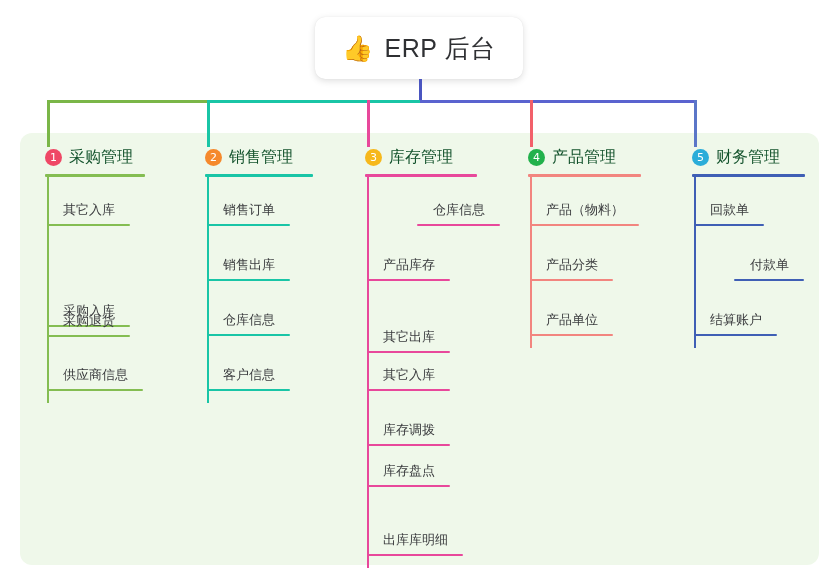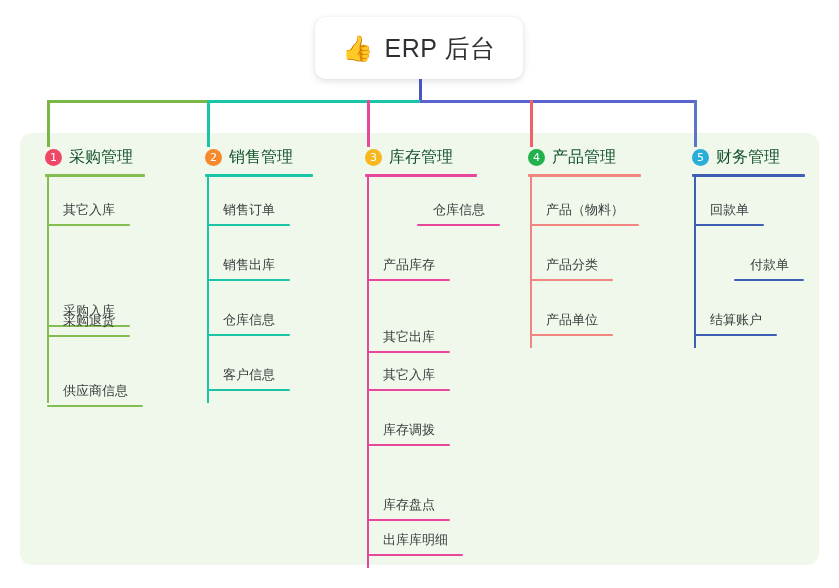--- a/index.html
+++ b/index.html
@@ -106,21 +106,21 @@
         <div class="leaf-rule" style="width: 83px; background: rgb(132, 189, 82);"></div>
       </div>
       <div class="leaf" style="left: 47px; top: 256px; margin-top: 46px;">
         <div class="leaf-label">采购入库</div>
         <div class="leaf-rule" style="width: 83px; background: rgb(132, 189, 82);"></div>
       </div>
       <div class="leaf" style="left: 47px; top: 312px;">
         <div class="leaf-label">采购退货</div>
         <div class="leaf-rule" style="width: 83px; background: rgb(132, 189, 82);"></div>
       </div>
-      <div class="leaf" style="left: 47px; top: 382px;">
+      <div class="leaf" style="left: 47px; top: 366px;">
         <div class="leaf-label">供应商信息</div>
         <div class="leaf-rule" style="width: 96px; background: rgb(132, 189, 82);"></div>
       </div>
       <div class="col" style="left: 205px;">
         <div class="col-head">
           <span class="badge" style="background: rgb(245, 137, 44);">2</span>
           <span class="col-title">销售管理</span>
         </div>
         <div class="head-rule" style="width: 108px; background: rgb(25, 197, 166);"></div>
       </div>
@@ -162,21 +162,21 @@
         <div class="leaf-rule" style="width: 83px; background: rgb(232, 72, 155);"></div>
       </div>
       <div class="leaf" style="left: 367px; top: 366px;">
         <div class="leaf-label">其它入库</div>
         <div class="leaf-rule" style="width: 83px; background: rgb(232, 72, 155);"></div>
       </div>
       <div class="leaf" style="left: 367px; top: 421px;">
         <div class="leaf-label">库存调拨</div>
         <div class="leaf-rule" style="width: 83px; background: rgb(232, 72, 155);"></div>
       </div>
-      <div class="leaf" style="left: 367px; top: 496px;">
+      <div class="leaf" style="left: 367px; top: 462px;">
         <div class="leaf-label">库存盘点</div>
         <div class="leaf-rule" style="width: 83px; background: rgb(232, 72, 155);"></div>
       </div>
       <div class="leaf" style="left: 367px; top: 531px;">
         <div class="leaf-label">出库库明细</div>
         <div class="leaf-rule" style="width: 96px; background: rgb(232, 72, 155);"></div>
       </div>
       <div class="col" style="left: 528px;">
         <div class="col-head">
           <span class="badge" style="background: rgb(34, 177, 76);">4</span>

